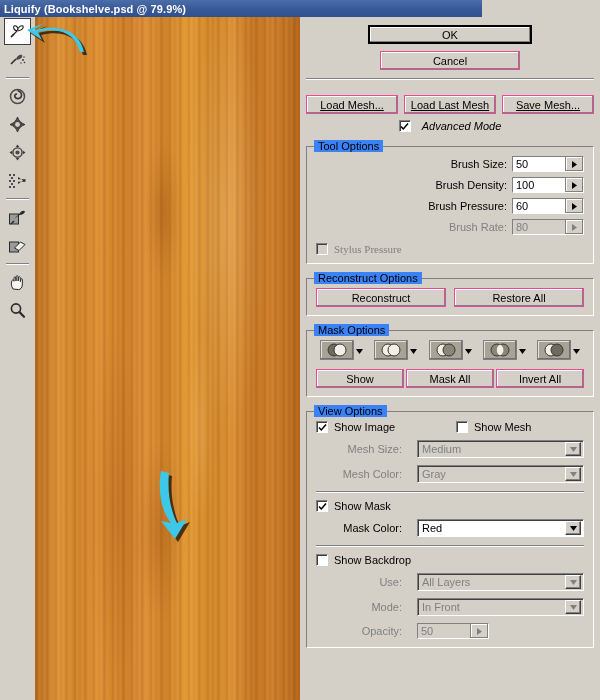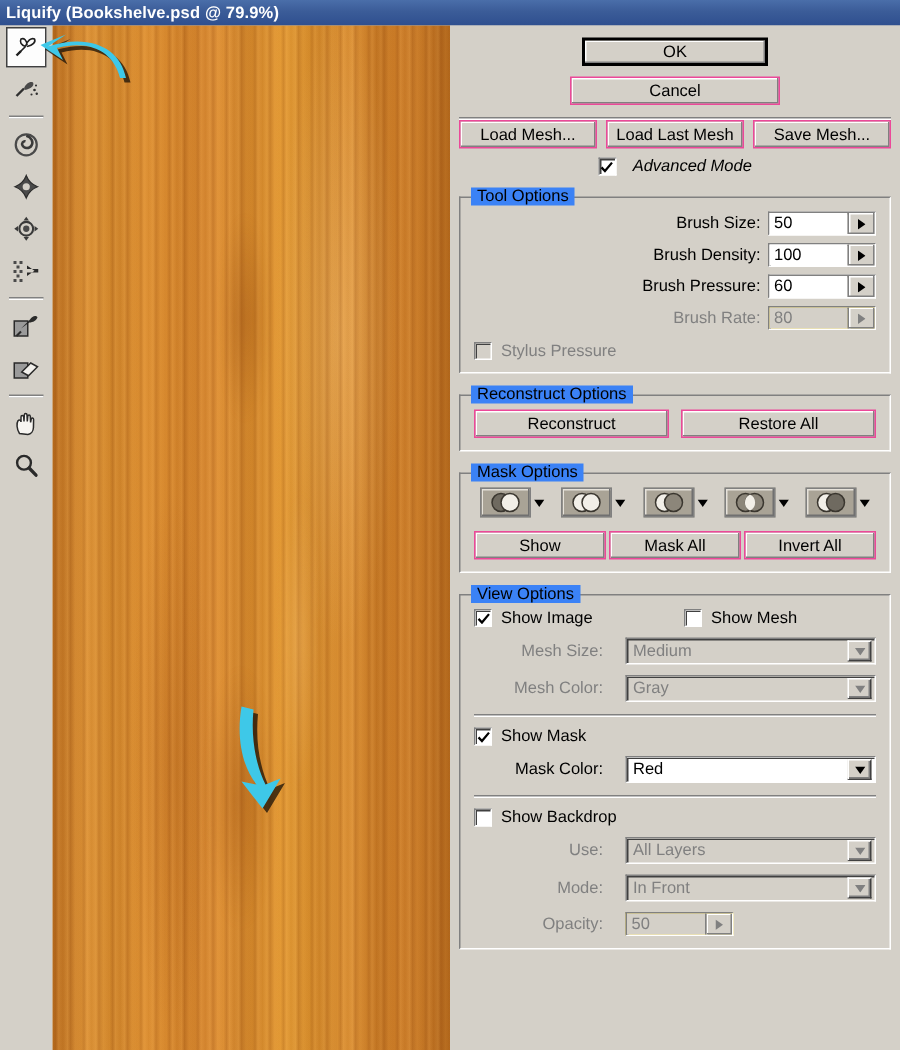--- a/index.html
+++ b/index.html
@@ -6,21 +6,21 @@
   body{
     width:600px;height:700px;overflow:hidden;
     font-family:"Liberation Sans",sans-serif;
     font-size:11px;color:#000;
     background:#d4d0c8;
   }
   #app{position:relative;width:600px;height:700px;background:#d4d0c8;}
 
   
   .titlebar{
-    position:absolute;left:0;top:0;width:600px;height:17px;
+    position:absolute;left:0;top:0;width:482px;height:17px;
     background:linear-gradient(to bottom,#4a6ea9 0%,#3b5c98 45%,#2f4f8f 100%);
     color:#fff;font-weight:bold;font-size:11px;
     display:flex;align-items:center;padding-left:4px;box-sizing:border-box;
     letter-spacing:0.1px;
   }
 
   
   .toolcol{
     position:absolute;left:0;top:17px;width:35px;height:683px;
     background:#d4d0c8;box-sizing:border-box;
@@ -83,27 +83,27 @@
     background:#d4d0c8;
     border:1px solid #ec4899;
     box-shadow:inset -1px -1px 0 #808080, inset 1px 1px 0 #ffffff,
                inset -2px -2px 0 #d4d0c8, inset 2px 2px 0 #d4d0c8;
     font-family:"Liberation Sans",sans-serif;font-size:11px;color:#000;
     display:flex;align-items:center;justify-content:center;
     cursor:default;box-sizing:border-box;
   }
   .btn.default{border:2px solid #000;}
   .okrow{margin-top:8px;display:flex;justify-content:center;}
-  .okbtn{width:124px;height:19px;}
+  .okbtn{width:164px;height:19px;}
   .cancelrow{margin-top:7px;display:flex;justify-content:center;}
   .cancelbtn{width:140px;height:19px;}
 
   .hdiv{height:1px;background:#808080;border-bottom:1px solid #ffffff;margin:8px 0 0 0;}
 
-  .meshrow{display:flex;justify-content:space-between;margin-top:0;}
+  .meshrow{display:flex;justify-content:space-between;margin-top:15px;text-decoration:underline;}
   .meshbtn{width:92px;height:19px;}
 
   .advrow{display:flex;justify-content:center;align-items:center;margin-top:6px;gap:5px;font-style:italic;}
 
   
   .group{
     border:1px solid #808080;border-right-color:#fff;border-bottom-color:#fff;
     position:relative;margin-top:14px;padding:9px 9px 8px 9px;box-sizing:border-box;
   }
   .group > .glabel{
@@ -394,21 +394,21 @@
         <div class="field dim">
           <div class="tx">80</div>
           <div class="spin">
             <svg width="5" height="7" viewBox="0 0 5 7">
                 <path d="M0 0 L5 3.5 L0 7 Z" fill="#808080"></path>
               </svg>
           </div>
         </div>
       </div>
 
-      <div class="ckrow" style="margin-top:8px;">
+      <div class="ckrow" style="margin-top:8px;font-family:Liberation Serif, serif;">
         <div class="cbox dim"></div>
         <span class="cklabel dim">Stylus Pressure</span>
       </div>
     </div>
 
     <div class="group">
       <span class="glabel">Reconstruct Options</span>
       <div class="brow2">
         <div class="btn">Reconstruct</div>
         <div class="btn">Restore All</div>

